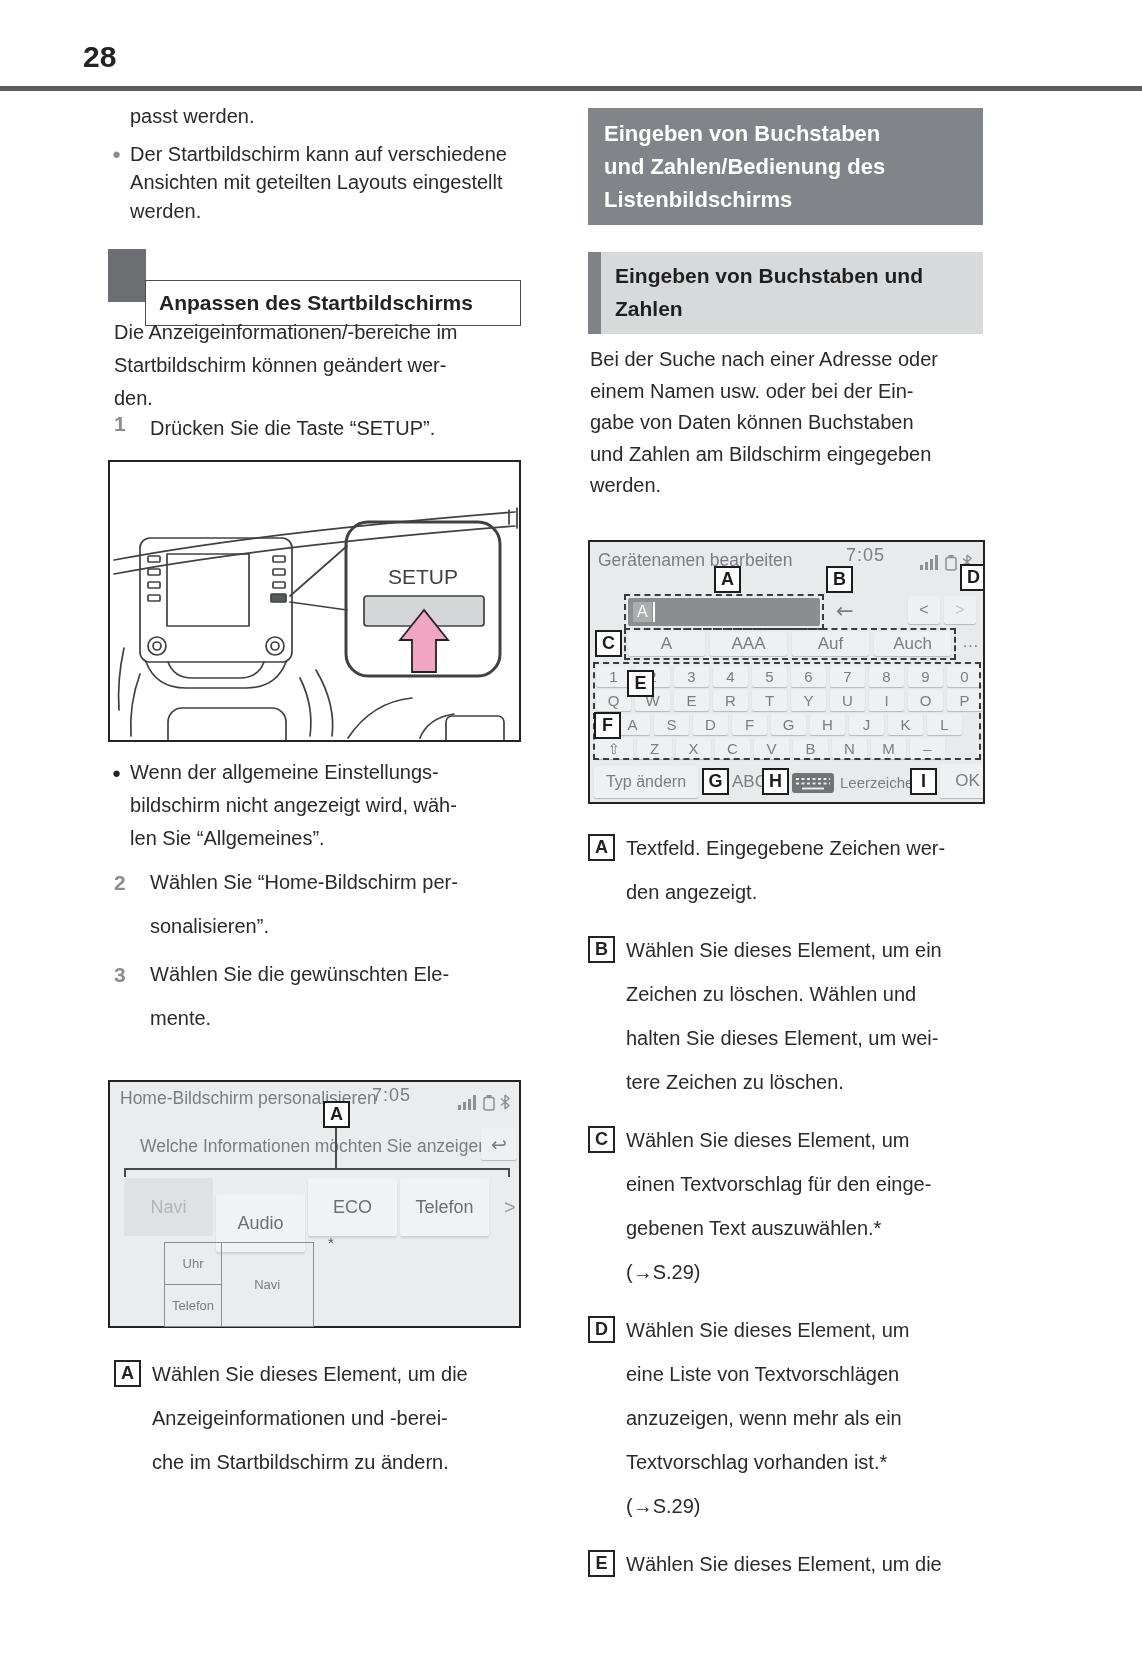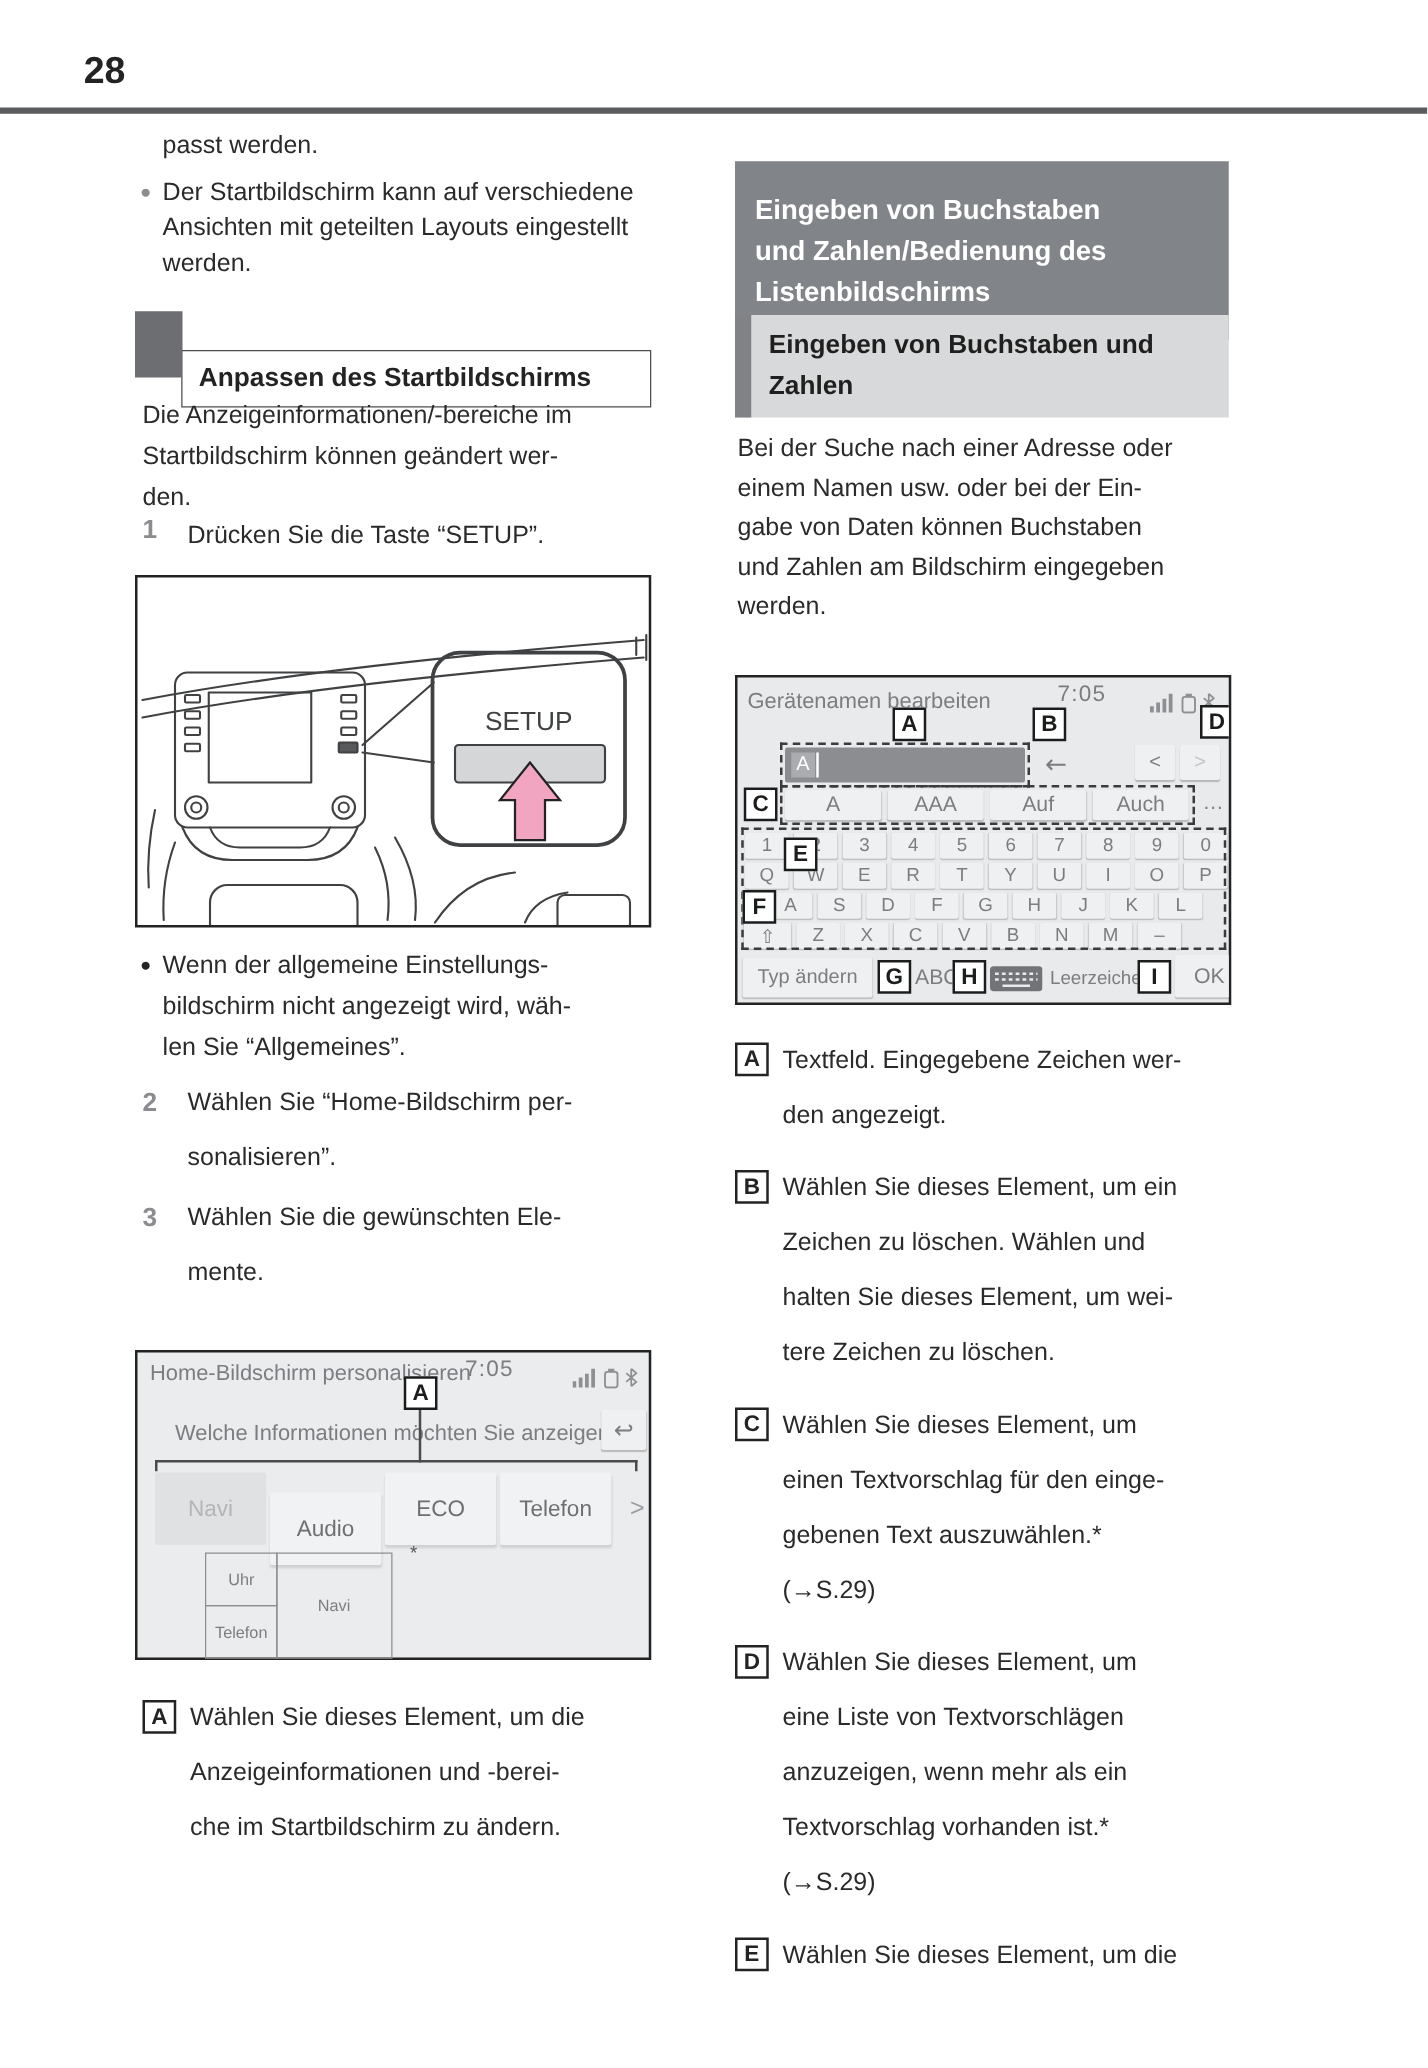--- a/index.html
+++ b/index.html
@@ -14,21 +14,21 @@
   
   .body20{font-size:20px;line-height:1.65;color:#2a2a2a;}
   .bullet-dot{font-size:15px;margin-right:9px;line-height:28px;}
   .stepnum{font-size:21px;font-weight:bold;color:#8a8c8f;width:36px;flex:none;}
   
   .hdr-sq{background:#6d6e71;}
   .hdr-box{border:1.5px solid #4b4c4e;display:flex;align-items:center;padding-left:13px;
            font-size:21px;font-weight:bold;background:#fff;box-sizing:border-box;}
   
   .maintitle{background:#818488;color:#fff;font-size:22px;font-weight:bold;line-height:33px;
-             padding:22px 16px;box-sizing:border-box;margin-top:21px;}
+             padding:9px 16px;box-sizing:border-box;}
   .subtitle{background:#d8d9da;display:flex;box-sizing:border-box;}
   .subtitle .bar{width:13px;background:#808285;flex:none;}
   .subtitle .txt{font-size:21px;font-weight:bold;line-height:33px;padding:7px 0 0 14px;color:#1f1f1f;}
   
   .screen{border:2px solid #232323;box-sizing:border-box;}
   .scr-title{font-size:17.5px;color:#7b7d80;}
   .scr-time{font-size:18px;color:#7b7d80;letter-spacing:1px;}
   .callout{width:27px;height:27px;background:#fff;border:2px solid #1b1c1d;color:#1b1c1d;
            font-weight:bold;font-size:18px;display:flex;align-items:center;justify-content:center;
            z-index:6;box-sizing:border-box;}
@@ -55,21 +55,21 @@
         display:flex;align-items:center;justify-content:center;flex:none;margin-top:8px;
         box-sizing:border-box;background:#fff;}
   .ltext{font-size:20px;line-height:2.2;color:#2a2a2a;}
   .kbd-label{font-size:17px;color:#7b7d80;}
 </style>
 </head>
 <body>
 
 <div class="page">
 
-  <div class="a pagenum" style="left:67px;top:40px;">28</div>
+  <div class="a pagenum" style="left:83px;top:40px;">28</div>
   <div class="a rule" style="left:0;top:86px;width:1142px;height:5px;"></div>
 
   <div class="a body20" style="left:130px;top:100px;">passt werden.</div>
 
   <div class="a" style="left:112px;top:140px;display:flex;">
     <span class="bullet-dot" style="color:#8a8c8f;">●</span>
     <span class="body20 pre" style="line-height:1.42;">Der Startbildschirm kann auf verschiedene
 Ansichten mit geteilten Layouts eingestellt
 werden.</span>
   </div>

